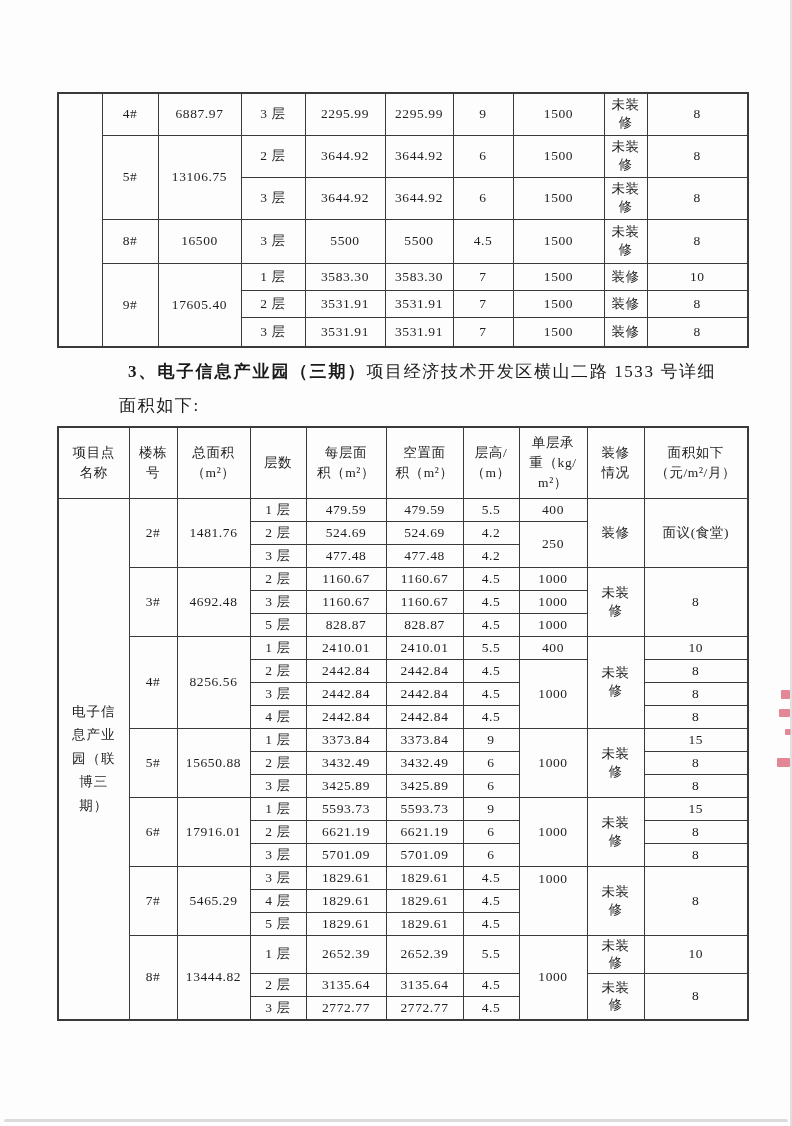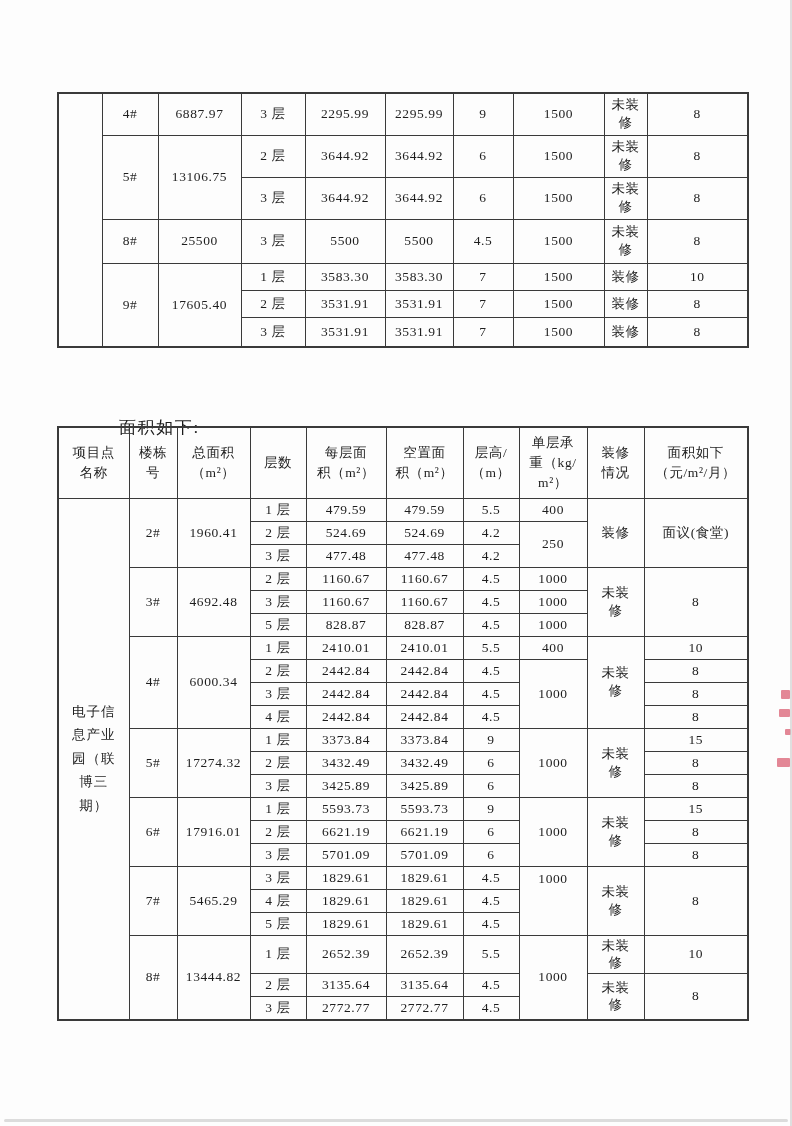--- a/index.html
+++ b/index.html
@@ -38,21 +38,21 @@
   td.proj{line-height:1.75;letter-spacing:1px;}
   .heading,.heading2{
     position:absolute;margin:0;
     font-size:17px;
     letter-spacing:1.6px;
     color:#1a1a1a;
     white-space:nowrap;
   }
   .heading{left:128px;top:360px;}
   .heading b{font-weight:bold;letter-spacing:2px;}
-  .heading2{left:119px;top:416px;}
+  .heading2{left:119px;top:394px;}
   .stamp{
     position:absolute;
     opacity:.7;
     border-radius:1px;
     filter:blur(.4px);
   }
   .edge-right{
     position:absolute;top:0;right:0;width:2px;height:100%;
     background:#cfcfcf;opacity:.65;
   }
@@ -110,21 +110,21 @@
           <td>3644.92</td>
           <td>3644.92</td>
           <td>6</td>
           <td>1500</td>
           <td>未装
 修</td>
           <td>8</td>
         </tr>
         <tr style="height: 44px;">
           <td>8#</td>
-          <td>25500</td>
+          <td>16500</td>
           <td>3 层</td>
           <td>5500</td>
           <td>5500</td>
           <td>4.5</td>
           <td>1500</td>
           <td>未装
 修</td>
           <td>8</td>
         </tr>
         <tr style="height: 27px;">
@@ -152,20 +152,21 @@
           <td>3531.91</td>
           <td>3531.91</td>
           <td>7</td>
           <td>1500</td>
           <td>装修</td>
           <td>8</td>
         </tr>
       </tbody>
   </table>
 
+  <p class="heading"><b>3、电子信息产业园（三期）</b><span>项目经济技术开发区横山二路 1533 号详细</span></p>
   <p class="heading2">面积如下:</p>
 
   <table class="t t2">
     <colgroup>
       <col style="width:71px">
         <col style="width:48px">
         <col style="width:73px">
         <col style="width:56px">
       <col style="width:80px">
         <col style="width:77px">
@@ -199,21 +200,21 @@
         </tr>
       </thead>
     <tbody>
         <tr style="height: 23px;">
           <td rowspan="22" class="proj">电子信
 息产业
 园（联
 博三
 期）</td>
           <td rowspan="3">2#</td>
-          <td rowspan="3">1960.41</td>
+          <td rowspan="3">1481.76</td>
           <td>1 层</td>
           <td>479.59</td>
           <td>479.59</td>
           <td>5.5</td>
           <td>400</td>
           <td rowspan="3">装修</td>
           <td rowspan="3">面议(食堂)</td>
         </tr>
         <tr style="height: 23px;">
           <td>2 层</td>
@@ -249,21 +250,21 @@
         </tr>
         <tr style="height: 23px;">
           <td>5 层</td>
           <td>828.87</td>
           <td>828.87</td>
           <td>4.5</td>
           <td>1000</td>
         </tr>
         <tr style="height: 23px;">
           <td rowspan="4">4#</td>
-          <td rowspan="4">6000.34</td>
+          <td rowspan="4">8256.56</td>
           <td>1 层</td>
           <td>2410.01</td>
           <td>2410.01</td>
           <td>5.5</td>
           <td>400</td>
           <td rowspan="4">未装
 修</td>
           <td>10</td>
         </tr>
         <tr style="height: 23px;">
@@ -283,21 +284,21 @@
         </tr>
         <tr style="height: 23px;">
           <td>4 层</td>
           <td>2442.84</td>
           <td>2442.84</td>
           <td>4.5</td>
           <td>8</td>
         </tr>
         <tr style="height: 23px;">
           <td rowspan="3">5#</td>
-          <td rowspan="3">17274.32</td>
+          <td rowspan="3">15650.88</td>
           <td>1 层</td>
           <td>3373.84</td>
           <td>3373.84</td>
           <td>9</td>
           <td rowspan="3">1000</td>
           <td rowspan="3">未装
 修</td>
           <td>15</td>
         </tr>
         <tr style="height: 23px;">

